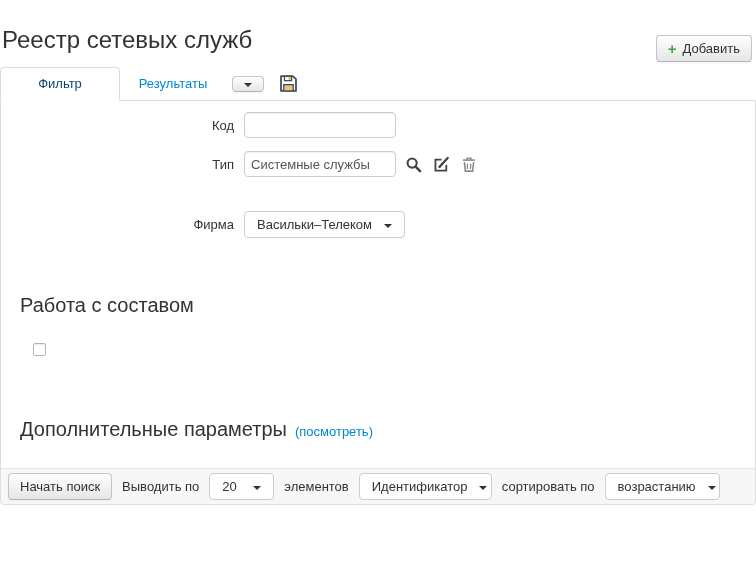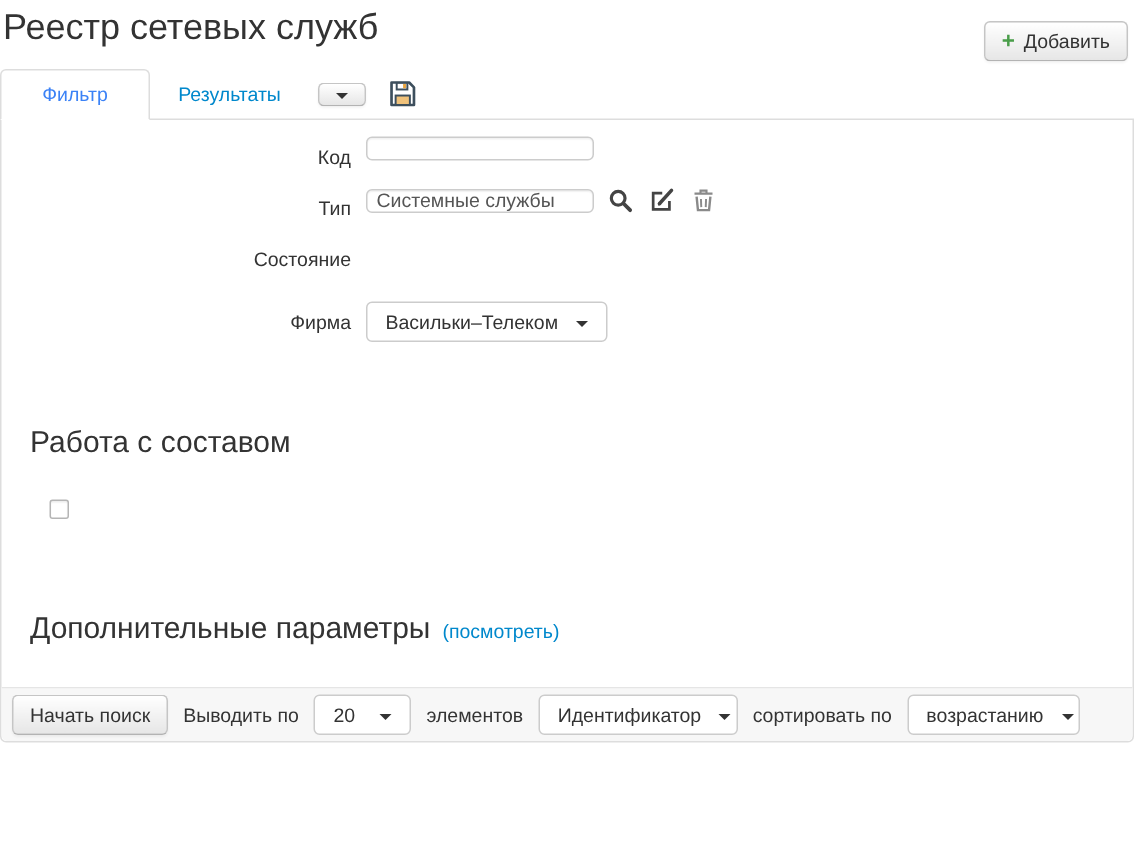--- a/index.html
+++ b/index.html
@@ -6,62 +6,62 @@
   html, body { margin: 0; padding: 0; }
   body {
     width: 756px; height: 571px;
     background: #fff;
     font-family: "Liberation Sans", sans-serif;
     font-size: 13px; color: #333;
     position: relative; overflow: hidden;
   }
 
   
-  .header { position: relative; padding: 5px 4px 0 2px; }
+  .header { position: relative; padding: 5px 4px 0 2px; margin-top: 21px; }
   .page-title { font-size: 24px; font-weight: normal; margin: 0; color: #333; line-height: 28px; }
   .add-btn { position: absolute; top: 14px; right: 4px; }
 
   .btn {
     display: inline-flex; align-items: center; gap: 6px;
     padding: 4px 11px;
     background: linear-gradient(#ffffff, #e6e6e6);
     border: 1px solid #c5c5c5; border-bottom-color: #b3b3b3;
     border-radius: 4px;
     color: #333; font-size: 13px; line-height: 17px;
     font-family: inherit; cursor: pointer;
     box-shadow: 0 1px 2px rgba(0,0,0,.05);
     white-space: nowrap;
   }
   .plus-ico { color: #4a9e4a; font-weight: bold; font-size: 15px; line-height: 15px; }
 
   
   .tabs { display: flex; align-items: center; margin-top: 13px; height: 33px; position: relative; z-index: 2; }
   .tab { padding: 8px 0; text-align: center; cursor: pointer; }
   .tab-active {
-    width: 100px; background: #fff; color: #3b82f6;
+    width: 120px; background: #fff; color: #0c4a6e;
     border: 1px solid #ddd; border-bottom: 1px solid #fff;
     border-radius: 4px 4px 0 0; height: 34px; margin-bottom: -1px;
   }
   .tab-link { width: 92px; color: #0088cc; margin-left: 7px; }
   .preset-btn { margin-left: 13px; }
   .save-btn { margin-left: 15px; background: none; border: none; padding: 0; cursor: pointer; display: inline-flex; }
 
   .caret { display: inline-block; width: 0; height: 0;
     border-top: 4px solid #333; border-left: 4px solid transparent; border-right: 4px solid transparent;
     margin-top: 2px; }
 
   
   .panel { border: 1px solid #ddd; border-radius: 0 0 4px 4px; padding-top: 11px; position: relative; z-index: 1; }
 
   .form-row { display: flex; align-items: flex-start; margin-bottom: 13px; padding-left: 36px; }
   .control-label { width: 197px; flex: none; text-align: right; padding-top: 6px; color: #333; }
   .controls { margin-left: 10px; display: flex; align-items: center; }
 
   .text-input {
-    width: 152px; height: 16px; padding: 4px 6px;
+    width: 152px; height: 26px; padding: 4px 6px;
     font-size: 13px; font-family: inherit; color: #555;
     border: 1px solid #ccc; border-radius: 4px; outline: none;
     box-shadow: inset 0 1px 1px rgba(0,0,0,.06);
   }
 
   .icon-btn { background: none; border: none; padding: 0; margin: 0; cursor: pointer; display: inline-flex; align-items: center; }
   .type-icons { display: flex; align-items: center; gap: 11px; margin-left: 9px; }
 
   
   .checkbox-box { width: 113px; border: 1px solid #ccc; border-radius: 4px; padding: 7px 8px 0; }
@@ -171,21 +171,20 @@
             <path d="M3.4 5.6 L4.3 14.6 H11.7 L12.6 5.6" fill="none" stroke="#8a8a8a" stroke-width="1.6"></path>
             <line x1="6.3" y1="7.2" x2="6.5" y2="12.6" stroke="#8a8a8a" stroke-width="1.3"></line>
             <line x1="9.7" y1="7.2" x2="9.5" y2="12.6" stroke="#8a8a8a" stroke-width="1.3"></line>
           </svg>
         </button>
       </div>
     </div>
   </div>
 
   <div class="form-row" style="margin-bottom:21px;">
-    <label class="control-label">Состояние</label>
   </div>
 
   <div class="form-row">
     <label class="control-label">Фирма</label>
     <div class="controls">
       <button class="select-btn">
         <span>Васильки–Телеком</span>
         <span class="caret"></span>
       </button>
     </div>

